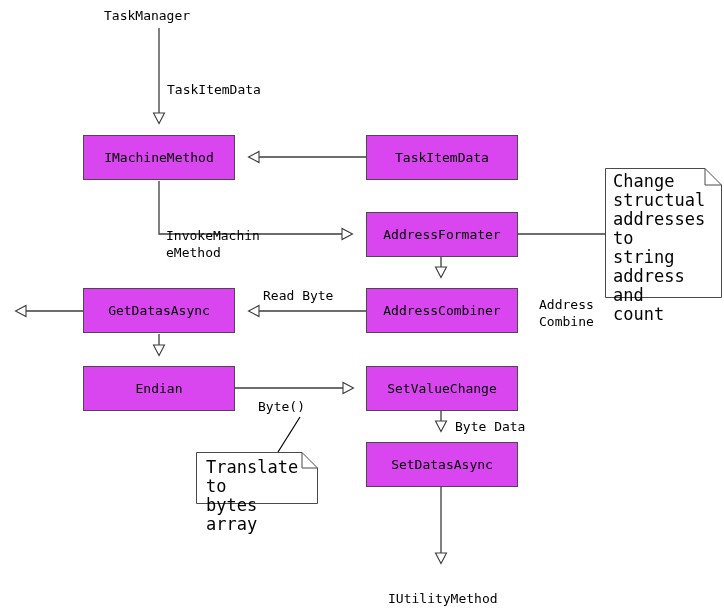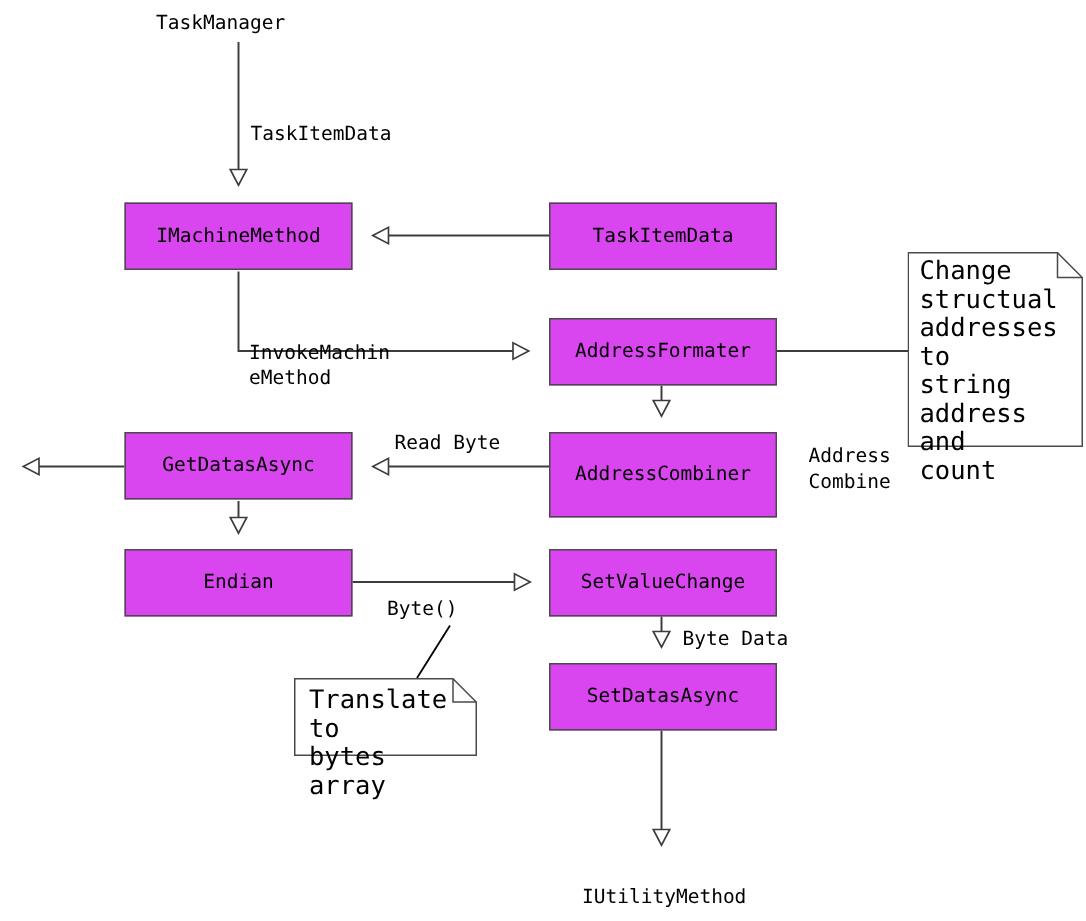--- a/index.html
+++ b/index.html
@@ -137,21 +137,21 @@
   </div>
 
   <div class="node-box" style="left:366px; top:135px; width:152px; height:45px;">
     <span>TaskItemData</span>
   </div>
 
   <div class="node-box" style="left:366px; top:212px; width:152px; height:45px;">
     <span>AddressFormater</span>
   </div>
 
-  <div class="node-box" style="left:366px; top:288px; width:152px; height:57px;">
+  <div class="node-box" style="left:366px; top:288px; width:152px; height:45px;">
     <span>AddressCombiner</span>
   </div>
 
   <div class="node-box" style="left:83px; top:288px; width:152px; height:45px;">
     <span>GetDatasAsync</span>
   </div>
 
   <div class="node-box" style="left:83px; top:366px; width:152px; height:45px;">
     <span>Endian</span>
   </div>

